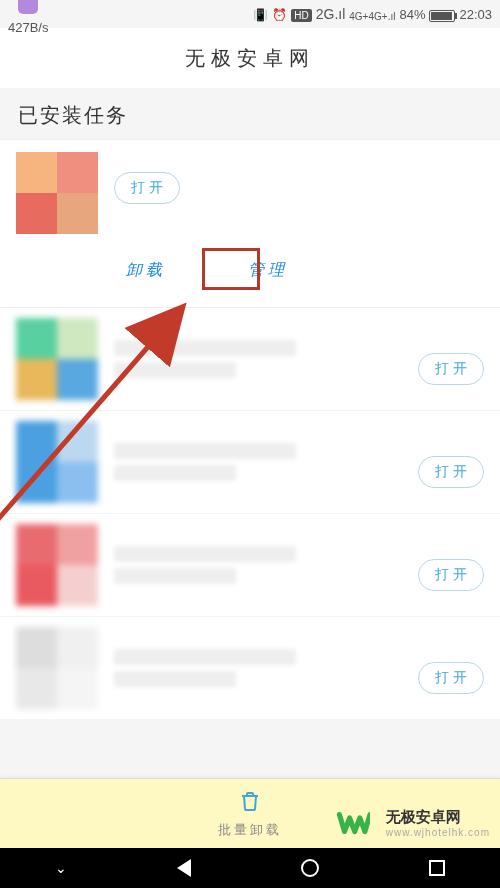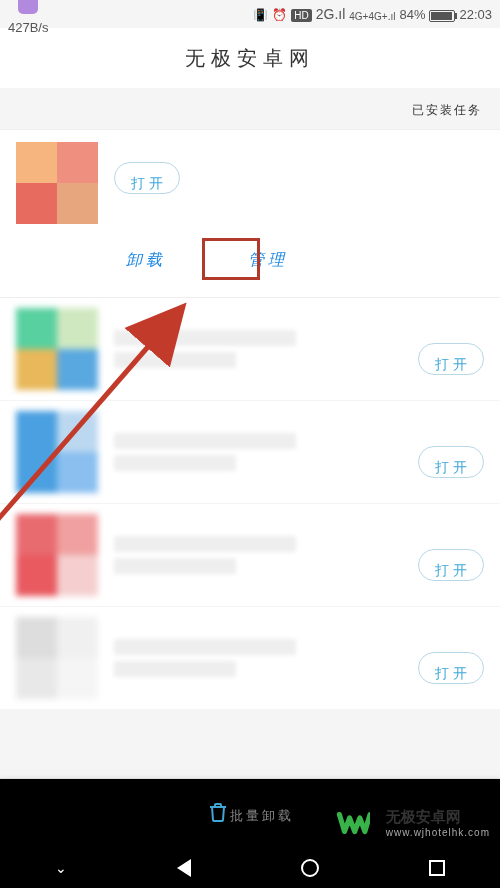--- a/index.html
+++ b/index.html
@@ -30,21 +30,21 @@
   .sig4g{font-size:10px;}
   .battery-icon{width:26px;height:12px;border:1px solid #555;border-radius:2px;position:relative;}
   .battery-icon::after{content:"";position:absolute;right:-3px;top:2px;width:2px;height:6px;background:#555;}
   .battery-fill{position:absolute;left:1px;top:1px;bottom:1px;background:#555;}
 
   .header {
     height: 60px; background: #fff; display:flex; align-items:center; justify-content:center;
     font-size: 20px; letter-spacing: 6px; color:#333;
   }
   .section-label {
-    padding: 14px 18px 10px; font-size: 12px; color:#333; letter-spacing:2px;text-align:right;
+    padding: 14px 18px 10px; font-size: 20px; color:#333; letter-spacing:2px;
   }
   .app-list { background:#fff; }
   .app-row {
     display:flex; align-items:flex-start; padding: 12px 16px 0 16px;
     position:relative;
   }
   .app-icon {
     width: 82px; height: 82px; flex-shrink:0; margin-right: 16px;
     display:grid; grid-template-columns:1fr 1fr; grid-template-rows:1fr 1fr;
     overflow:hidden;
@@ -53,21 +53,21 @@
   .app-info { flex:1; padding-top:4px; min-width:0; }
   .app-name {
     height: 22px; width: 110px; background:#eaeaea; filter: blur(2px);
     margin-bottom: 16px;
   }
   .app-meta { color:#a8a8a8; font-size:14px; display:flex; align-items:center; gap:10px; }
   .chevron-up-icon { color:#bbb; font-size:12px; }
   .open-btn {
     min-width: 66px; height: 32px; border:1px solid #b8d8e8; background:#fff;
     border-radius: 16px; color:#3ea7d8; font-size:14px;
-    display:flex; align-items:flex-end; justify-content:center;
+    display:flex; align-items:center; justify-content:center;
     flex-shrink:0; margin-top:20px; letter-spacing:4px; padding-left:4px;
   }
   .expanded-actions {
     display:flex; gap: 70px; padding: 24px 0 24px 120px;
     border-bottom: 1px solid #eee;
   }
   .action-link { color:#1e88e5; font-size:16px; letter-spacing:4px; padding:2px 6px; }
   .manage-highlight {
     position:absolute; border:3px solid #b23a2a; pointer-events:none;
   }
@@ -77,22 +77,22 @@
     border-bottom:1px solid #f4f4f4;
   }
   .app-row-compact .app-icon { width:82px; height:82px; margin-right:16px; filter: blur(3px); }
   .app-row-compact .blur-lines { flex:1; }
   .blur-line { height:16px; background:#eee; filter:blur(2px); margin:6px 0; border-radius:2px; }
   .blur-line.short{width:40%;}
   .blur-line.med{width:60%;}
 
   .bottom-bar {
     position:absolute; left:0; right:0; bottom: 40px;
-    height: 70px; background:#000000; border-top:1px solid #ddd;
-    display:flex; flex-direction:row; align-items:center; justify-content:center;
+    height: 70px; background:#fef9c3; border-top:1px solid #ddd;
+    display:flex; flex-direction:column; align-items:center; justify-content:center;
     box-shadow: 0 -1px 4px rgba(0,0,0,.06);
   }
   .trash-icon svg{width:24px;height:24px;stroke:#3ea7d8;fill:none;stroke-width:2;}
   .bottom-bar-label{color:#888;font-size:13px;margin-top:4px;letter-spacing:3px;}
 
   .navbar {
     position:absolute; left:0; right:0; bottom:0; height:40px;
     background:#000; display:flex; align-items:center; justify-content:space-around;
   }
   .nav-caret{color:#fff;font-size:14px;}

